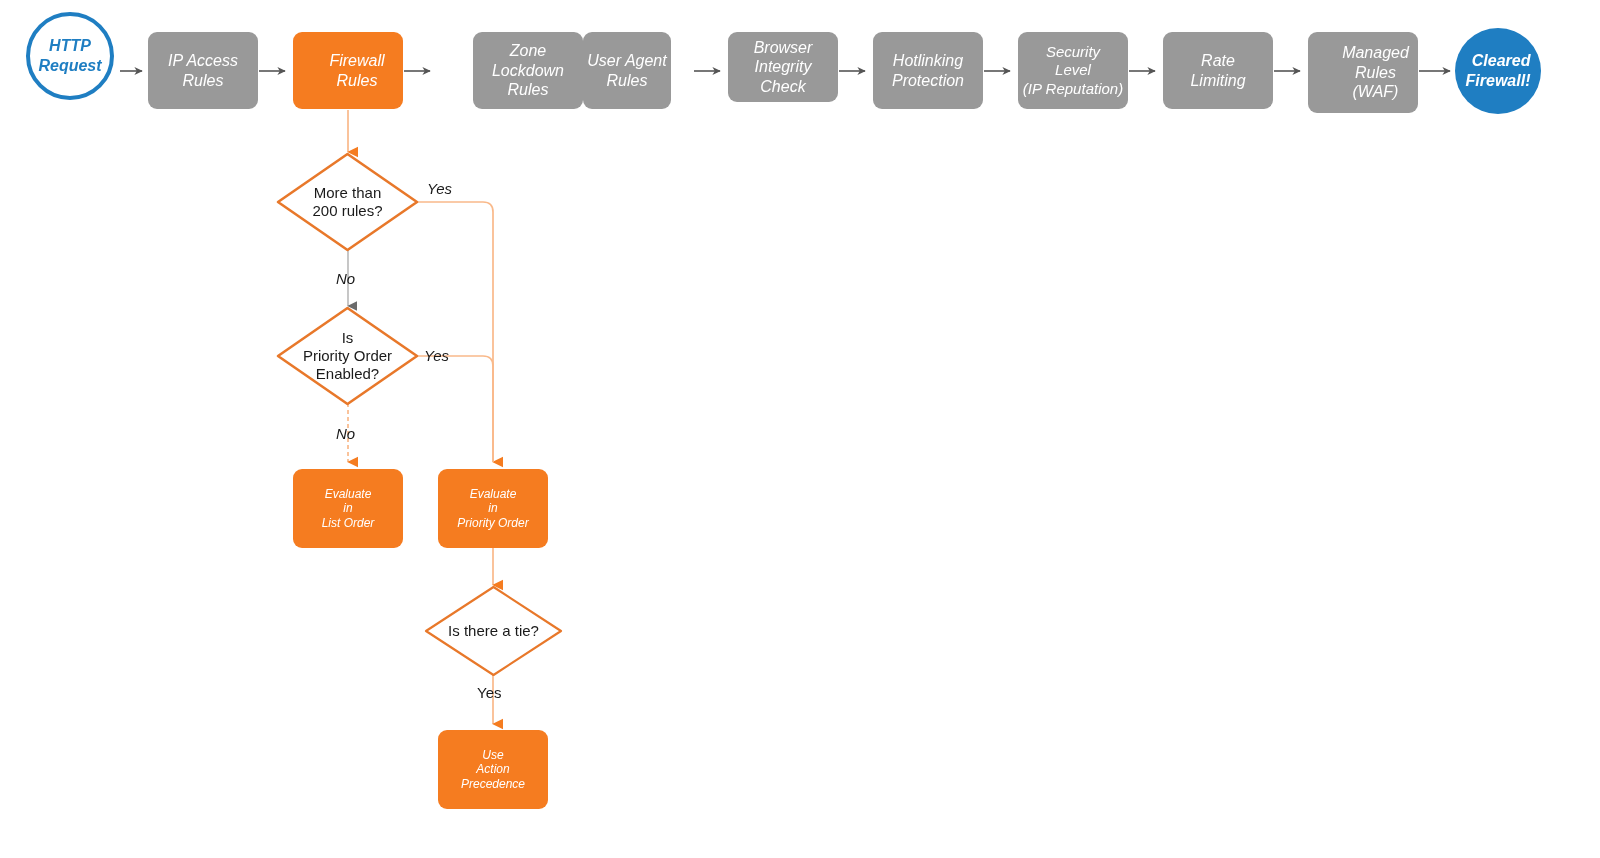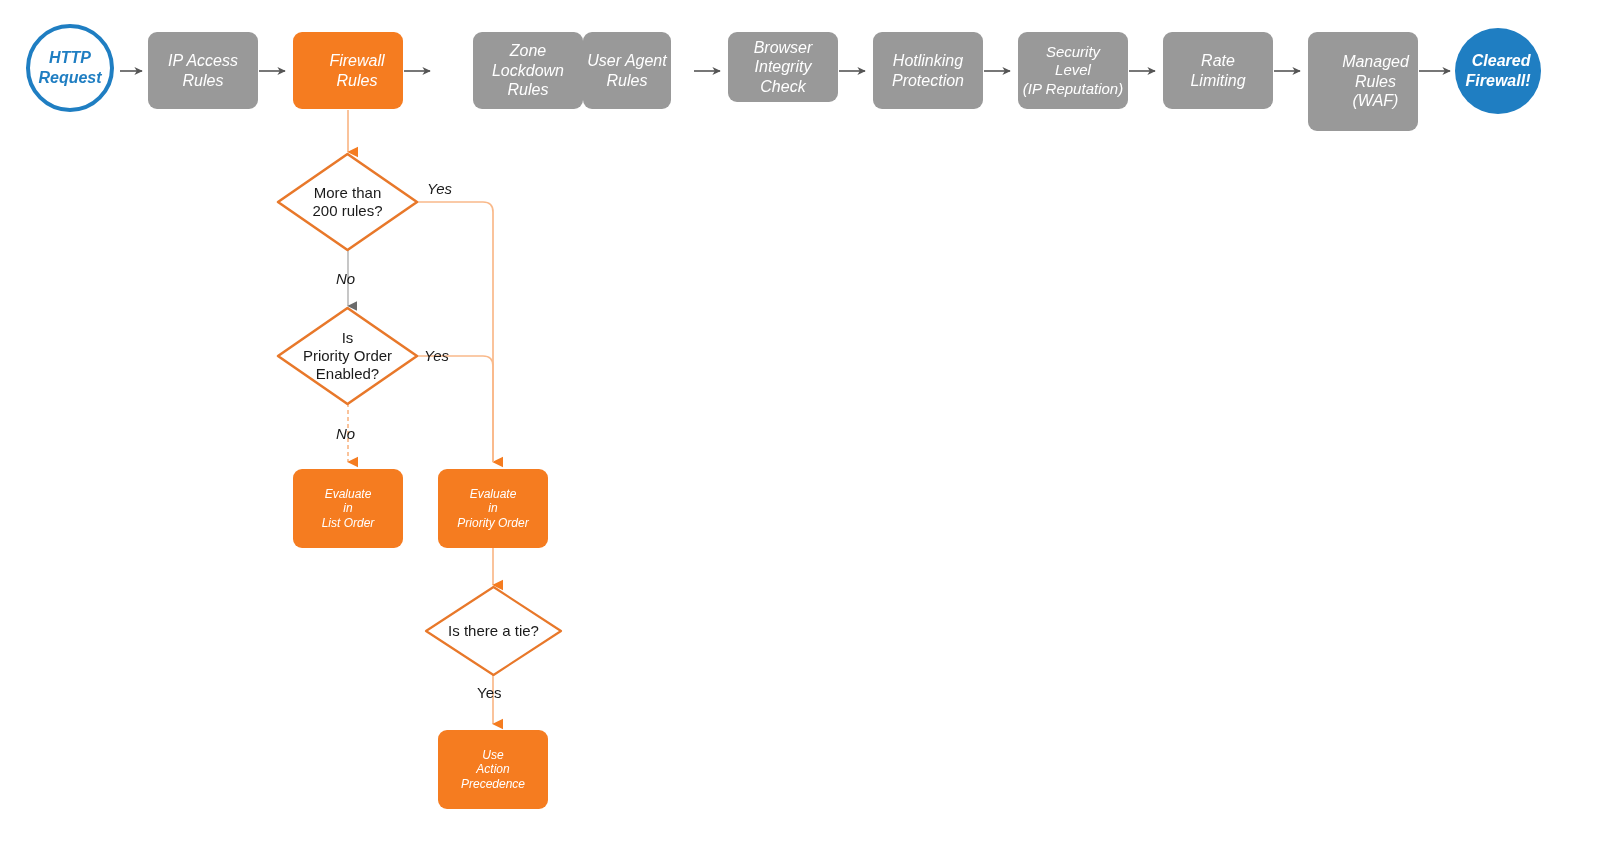--- a/index.html
+++ b/index.html
@@ -134,21 +134,21 @@
 
   <path d="M418,202 L483,202 Q493,202 493,212 L493,462" stroke="#F9B98A" stroke-width="1.7" fill="none" marker-end="url(#ahOrange)"></path>
 
   <path d="M418,356 L483,356 Q493,356 493,366 L493,462" stroke="#F9B98A" stroke-width="1.7" fill="none"></path>
 
   <path d="M493,548 L493,585" stroke="#F9B98A" stroke-width="1.7" fill="none" marker-end="url(#ahOrange)"></path>
 
   <path d="M493,672 L493,724" stroke="#F9B98A" stroke-width="1.7" fill="none" marker-end="url(#ahOrange)"></path>
 </svg>
 
-<div class="node circle ring" style="left:26px; top:24px; width:88px; height:88px;">
+<div class="node circle ring" style="left:26px; top:12px; width:88px; height:88px;">
   <span>HTTP
 Request</span>
 </div>
 
 <div class="node proc gray" style="left:148px; top:32px; width:110px; height:77px;">
   <span>IP Access
 Rules</span>
 </div>
 
 <div class="node proc orange" style="left:293px; top:32px; width:110px; height:77px;">
@@ -182,21 +182,21 @@
   <span>Security
 Level
 (IP Reputation)</span>
 </div>
 
 <div class="node proc gray" style="left:1163px; top:32px; width:110px; height:77px;">
   <span>Rate
 Limiting</span>
 </div>
 
-<div class="node proc gray" style="left:1308px; top:32px; width:110px; height:99px;padding-left:25px;">
+<div class="node proc gray" style="left:1308px; top:32px; width:110px; height:81px;padding-left:25px;">
   <span>Managed
 Rules
 (WAF)</span>
 </div>
 
 <div class="node circle solid" style="left:1455px; top:28px; width:86px; height:86px;">
   <span>Cleared
 Firewall!</span>
 </div>
 

